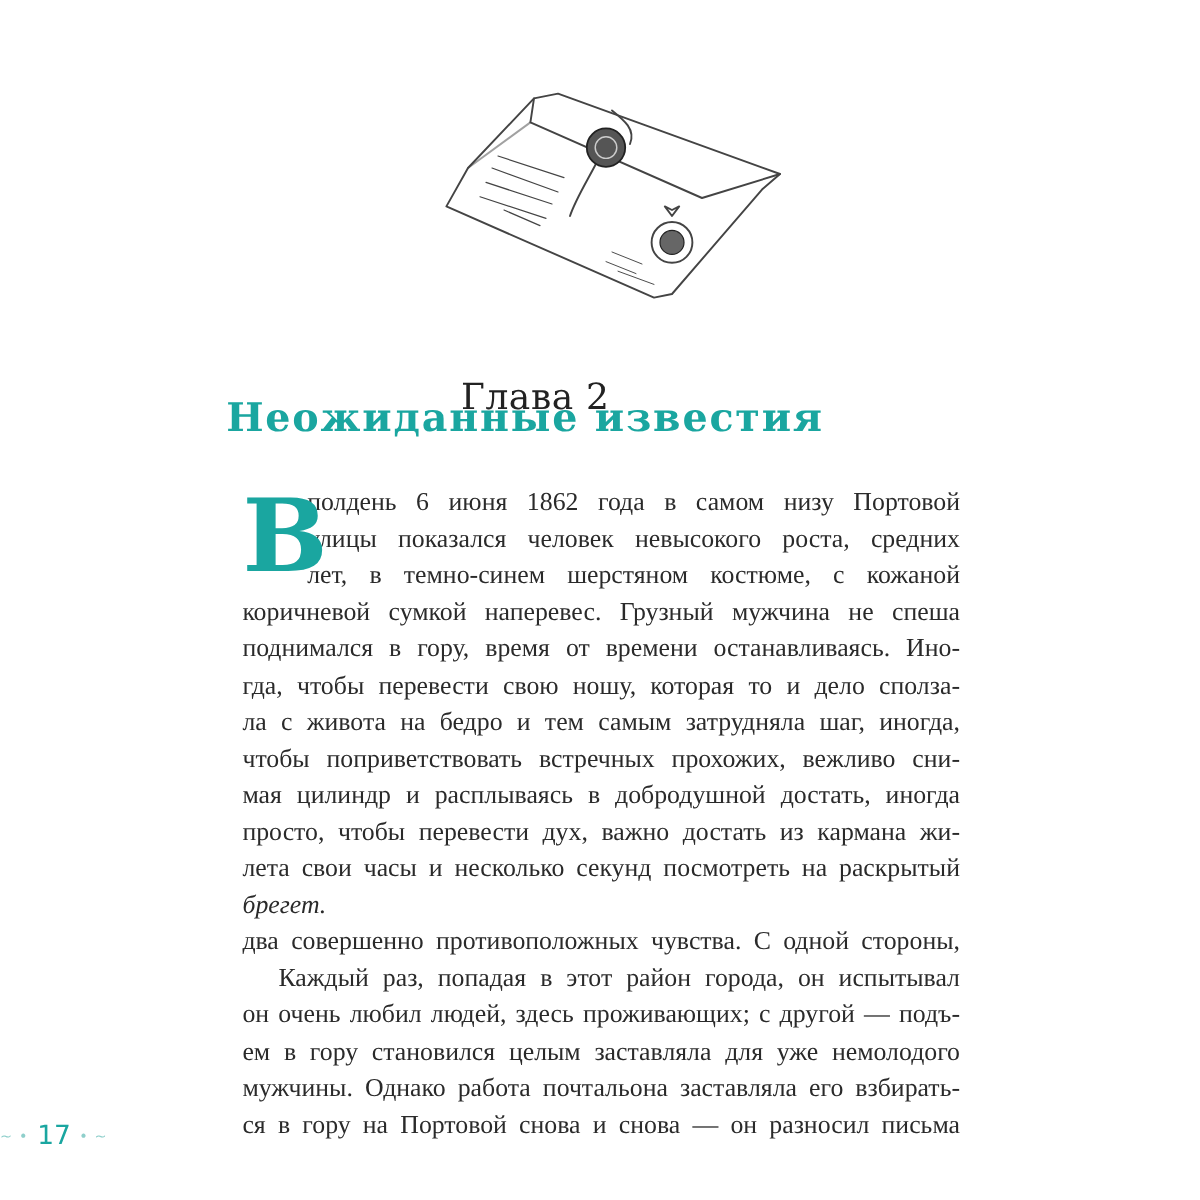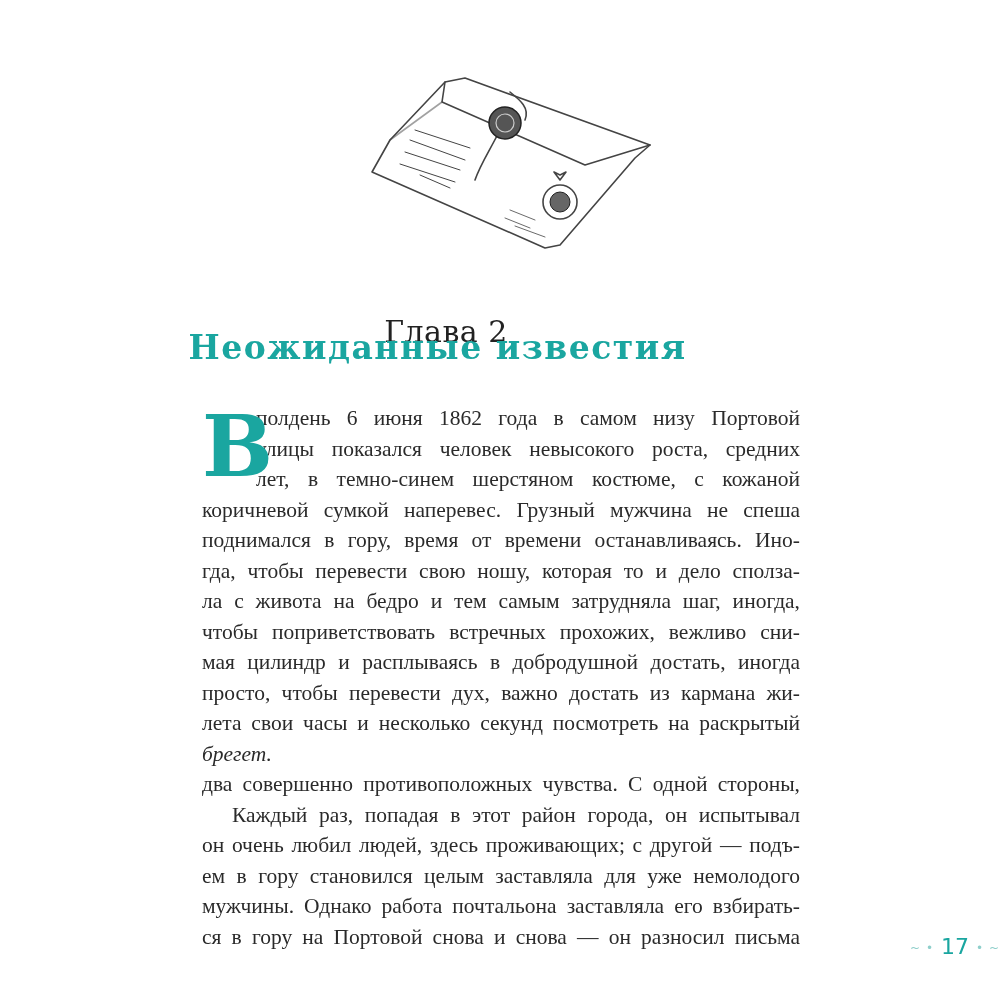--- a/index.html
+++ b/index.html
@@ -6,21 +6,21 @@
     body { width: 1000px; height: 1000px; position: relative; overflow: hidden; font-family: "Liberation Serif", serif; color: #2a2a2a; }
     .illustration { position: absolute; left: 360px; top: 30px; width: 300px; height: 220px; }
     .chapter-label { position: absolute; top: 292px; left: 0; width: 892px; text-align: center; font-family: "DejaVu Serif", serif; font-size: 30px; color: #222; letter-spacing: 0.5px; margin-top: 22px; }
     .chapter-title { position: absolute; top: 328px; left: 0; width: 875px; text-align: center; font-family: "DejaVu Serif", serif; font-weight: bold; font-size: 33px; color: #1aa6a0; letter-spacing: 1.5px; }
     .body-text { position: absolute; left: 202px; top: 403px; width: 598px; font-size: 21.5px; line-height: 30.5px; }
     .line { display: block; text-align: justify; text-align-last: justify; white-space: nowrap; height: 30.5px; }
     .line.last { text-align-last: left; font-style: italic; }
     .line.indent { padding-left: 30px; }
     .line.drop-indent { padding-left: 54px; }
     .dropcap { position: absolute; left: 0; top: 2px; font-family: "DejaVu Serif", serif; font-weight: bold; font-size: 84px; line-height: 84px; color: #1aa6a0; }
-    .page-number { position: absolute; top: 934px; left: 0; width: 1000px; text-align: right; font-family: "DejaVu Sans", sans-serif; font-size: 22px; color: #1aa6a0; }
+    .page-number { position: absolute; top: 934px; left: 0; width: 1000px; text-align: left; font-family: "DejaVu Sans", sans-serif; font-size: 22px; color: #1aa6a0; }
     .page-number .orn { font-size: 12px; color: #8fcfcb; vertical-align: middle; letter-spacing: 1px; }
   </style>
 </head>
 <body>
 
 <div class="illustration">
   <svg width="300" height="220" viewBox="0 0 300 220">
     <g fill="none" stroke="#444" stroke-width="1.6" stroke-linecap="round" stroke-linejoin="round">
       <path d="M85 52 L105 48 L290 115 L275 128 L200 215 L185 218 L12 142 L30 110 Z"></path>
       <path d="M85 52 L82 72 L225 135 L290 115"></path>

